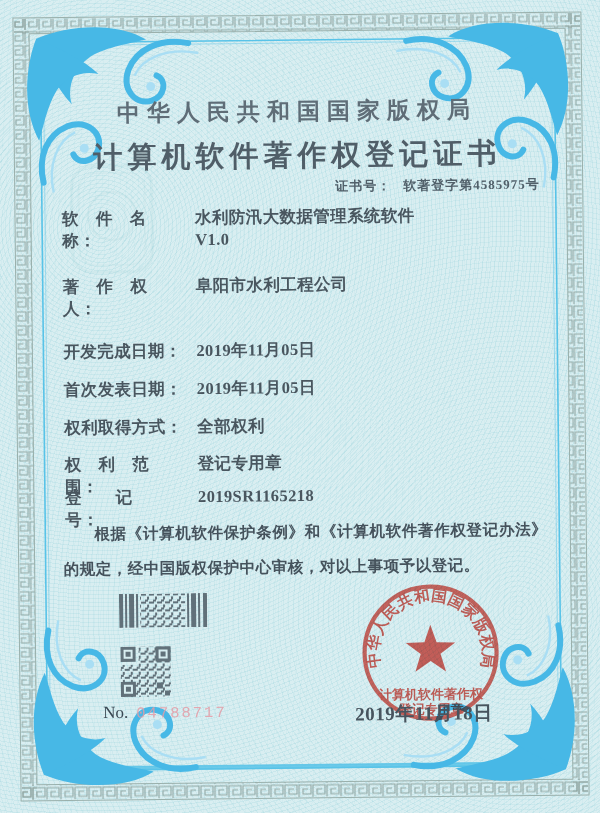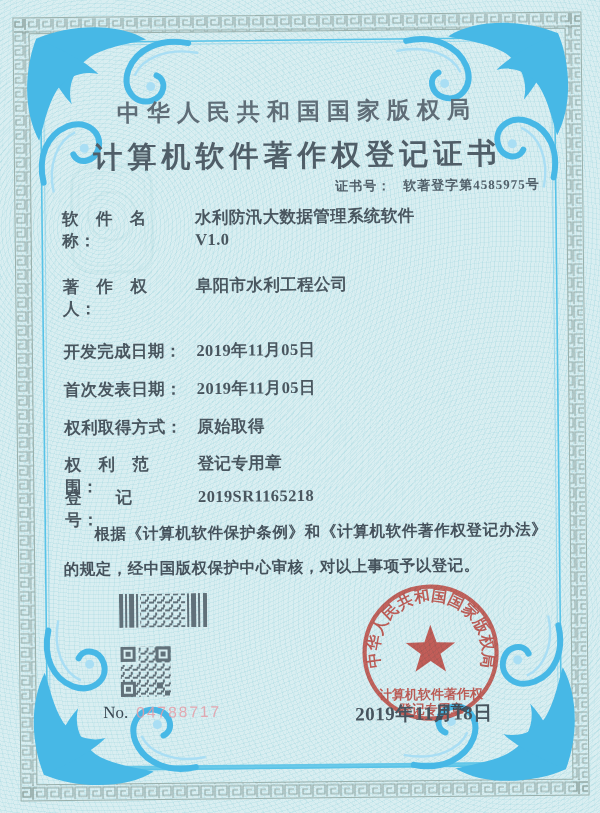--- a/index.html
+++ b/index.html
@@ -38,21 +38,21 @@
   }
   .field{left:64px;width:486px;display:flex;align-items:flex-start;
     font-size:16.5px;font-weight:600;color:var(--ink);letter-spacing:.4px;}
   .field .lbl{width:133px;flex:0 0 133px;}
   .field .val{line-height:22px;}
   .statement{
     left:62px;top:514px;width:484px;font-size:15.5px;font-weight:600;
     color:#45525c;line-height:35px;letter-spacing:.5px;text-indent:2em;text-align:justify;
   }
   .serial{left:100px;top:701px;font-size:17px;color:#3b4954;display:flex;gap:8px;align-items:baseline;}
-  .serial .num{color:var(--pink);font-family:Liberation Sans, sans-serif;
+  .serial .num{color:var(--pink);font-family:Liberation Mono, monospace;
     font-size:15.5px;letter-spacing:2px;opacity:.85;}
   .stamp-date{left:352px;top:702px;width:170px;font-size:19px;font-weight:700;color:#47545e;letter-spacing:.5px;}
   .stamp-svg{left:348px;top:574px;mix-blend-mode:multiply;opacity:.9;}
   .barcode-svg{left:117px;top:592px;opacity:.85;}
   .qr-svg{left:116px;top:643px;opacity:.85;}
   .emboss-svg{left:68px;top:158px;opacity:.6;}
 </style>
 </head>
 <body>
 
@@ -127,21 +127,21 @@
   <div class="abs field" style="top:339px">
     <span class="lbl">开发完成日期：</span>
     <span class="val">2019年11月05日</span>
   </div>
   <div class="abs field" style="top:377px">
     <span class="lbl">首次发表日期：</span>
     <span class="val">2019年11月05日</span>
   </div>
   <div class="abs field" style="top:415px">
     <span class="lbl">权利取得方式：</span>
-    <span class="val">原始取得</span>
+    <span class="val">全部权利</span>
   </div>
   <div class="abs field" style="top:452px">
     <span class="lbl">权　利　范　围：</span>
     <span class="val">登记专用章</span>
   </div>
   <div class="abs field" style="top:485px">
     <span class="lbl">登　　记　　号：</span>
     <span class="val">2019SR1165218</span>
   </div>
 

